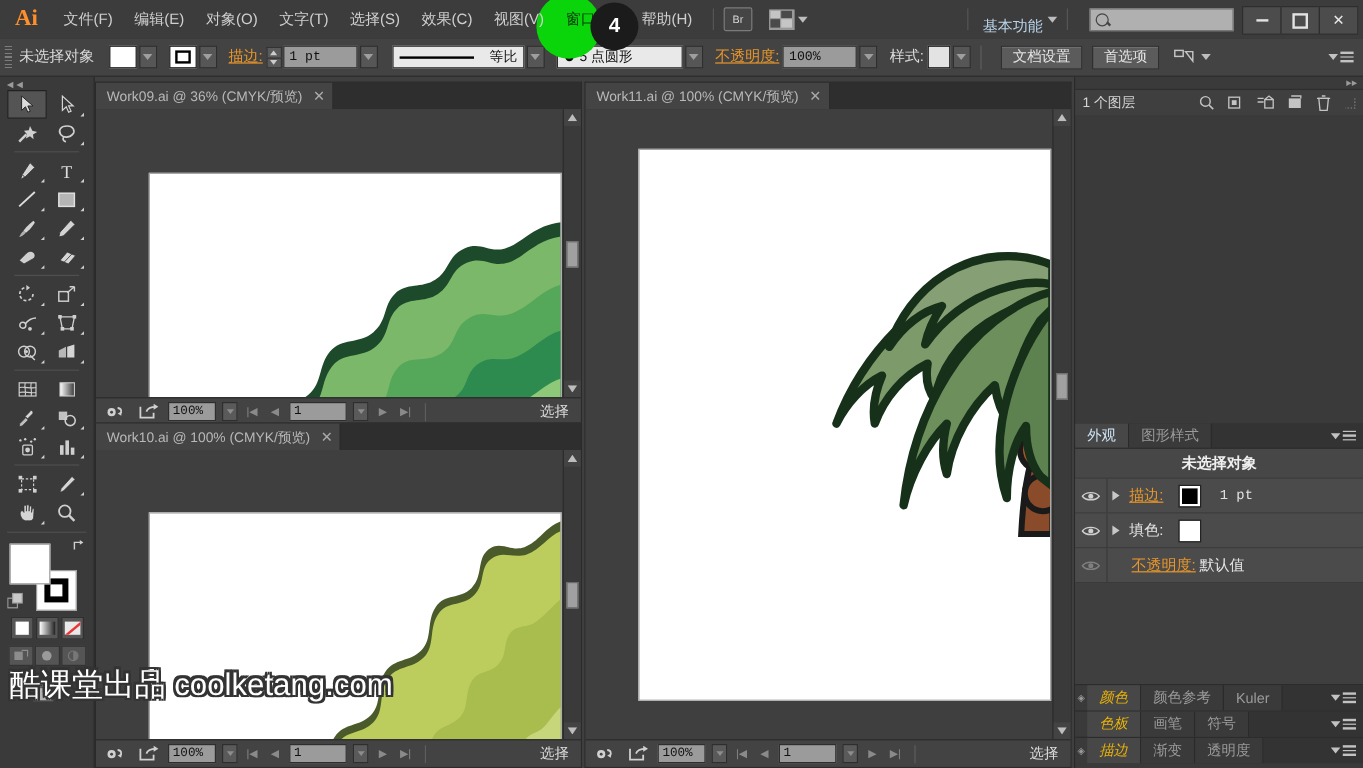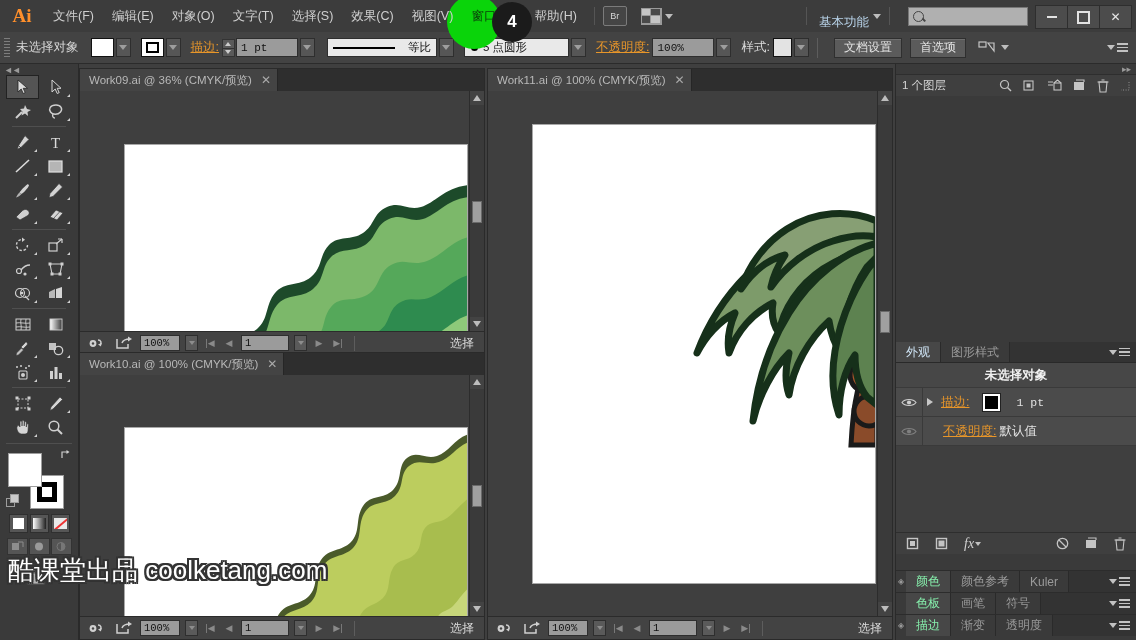--- a/index.html
+++ b/index.html
@@ -163,21 +163,21 @@
   .appr-row .eye-cell{width:26px;}
   .appr-row .tri-right{margin-left:4px;margin-right:8px;}
   .appr-label{font-size:12.5px;}
   .appr-label.orange{color:#e8962a;text-decoration:underline;}
   .appr-label.plain{color:#e4e4e4;}
   .appr-sw{width:17px;height:17px;border:2px solid #fff;box-sizing:border-box;margin-left:14px;outline:1px solid #222;}
   .appr-val{margin-left:16px;font-size:11.5px;color:#e0e0e0;font-family:"Liberation Mono",monospace;}
   .appr-blank{background:#3f3f3f;}
   .collapsed-row{height:21px;background:#3a3a3a;border-top:1px solid #2c2c2c;display:flex;align-items:stretch;}
   .collapsed-row .ptab{background:#3a3a3a;}
-  .collapsed-row .ptab.active{background:#474747;color:#86efac;}
+  .collapsed-row .ptab.active{background:#474747;color:#eab308;font-style:italic;}
   .cgrip{width:10px;display:flex;align-items:center;justify-content:center;color:#9a9a9a;font-size:8px;}
 
   .pmenu{display:flex;flex-direction:column;gap:2px;align-items:flex-end;}
   .pmenu i{display:block;height:1.5px;background:#c2c2c2;}
   .pmenu i:nth-child(1){width:11px;}
   .pmenu i:nth-child(2){width:11px;}
   .pmenu i:nth-child(3){width:11px;}
   .pmenu-wrap{display:flex;align-items:center;gap:2px;}
   .pmenu-tri{width:0;height:0;border-left:4px solid transparent;border-right:4px solid transparent;border-top:5px solid #c2c2c2;}
 
@@ -854,21 +854,21 @@
               <path d="M2 3 L10 3 L9 13 L3 13 Z" fill="none" stroke="#c4c4c4" stroke-width="1.1"></path>
               <path d="M0.5 3 L11.5 3 M4.5 1 L7.5 1" stroke="#c4c4c4" stroke-width="1.1"></path>
             </svg>
           <svg width="10" height="10" viewBox="0 0 10 10">
               <path d="M9 1 L9 9 L1 9" fill="none" stroke="#909090" stroke-width="1" stroke-dasharray="1 1.6"></path>
             </svg>
         </div>
       </div>
     </div>
 
-    <div style="position:absolute;left:0;top:278px;width:240px;">
+    <div style="position:absolute;left:0;top:289px;width:240px;">
       <div class="tabrow">
         <div class="ptab active">外观</div>
         <div class="ptab">图形样式</div>
         <div class="tabfill">
           <div class="pmenu-wrap">
             <div class="pmenu-tri"></div>
             <div class="pmenu">
                 <i></i>
                 <i></i>
                 <i></i>
@@ -882,20 +882,31 @@
           <div class="eye-cell">
             <svg width="16" height="11" viewBox="0 0 16 11">
               <path d="M1 5.5 C4 1.5 12 1.5 15 5.5 C12 9.5 4 9.5 1 5.5 Z" fill="none" stroke="#cfcfcf" stroke-width="1.2"></path>
               <circle cx="8" cy="5.5" r="2.1" fill="#cfcfcf"></circle>
             </svg>
           </div>
           <div class="tri-right"></div>
           <div class="appr-label orange">描边:</div>
           <div class="appr-sw" style="background:#000"></div>
           <div class="appr-val">1 pt</div>
+        </div>
+        <div class="appr-row">
+          <div class="eye-cell">
+            <svg width="16" height="11" viewBox="0 0 16 11">
+              <path d="M1 5.5 C4 1.5 12 1.5 15 5.5 C12 9.5 4 9.5 1 5.5 Z" fill="none" stroke="#cfcfcf" stroke-width="1.2"></path>
+              <circle cx="8" cy="5.5" r="2.1" fill="#cfcfcf"></circle>
+            </svg>
+          </div>
+          <div class="tri-right"></div>
+          <div class="appr-label plain">填色:</div>
+          <div class="appr-sw" style="background:#fff"></div>
         </div>
         <div class="appr-row">
           <div class="eye-cell">
             <svg width="16" height="11" viewBox="0 0 16 11">
               <path d="M1 5.5 C4 1.5 12 1.5 15 5.5 C12 9.5 4 9.5 1 5.5 Z" fill="none" stroke="#808080" stroke-width="1.2"></path>
               <circle cx="8" cy="5.5" r="2.1" fill="#808080"></circle>
             </svg>
           </div>
           <div style="width:20px"></div>
           <div class="appr-label orange">不透明度:</div>

